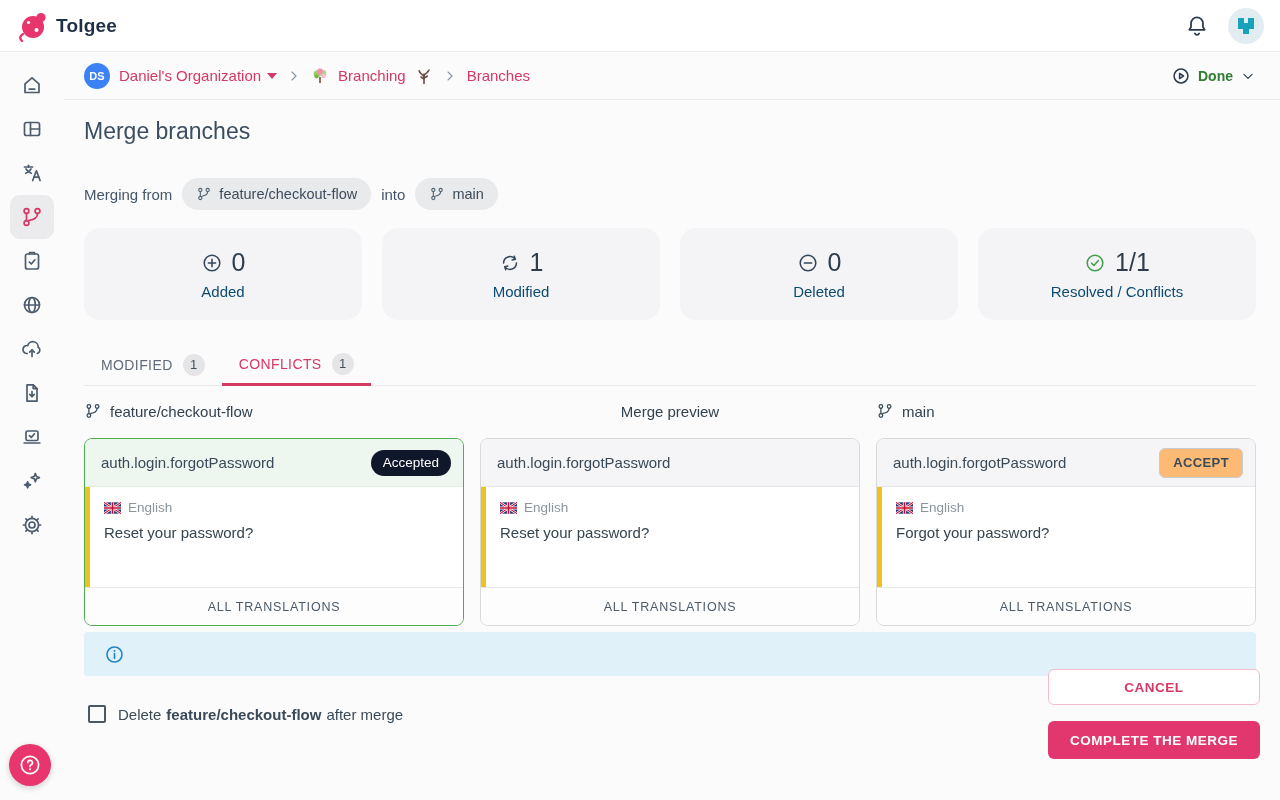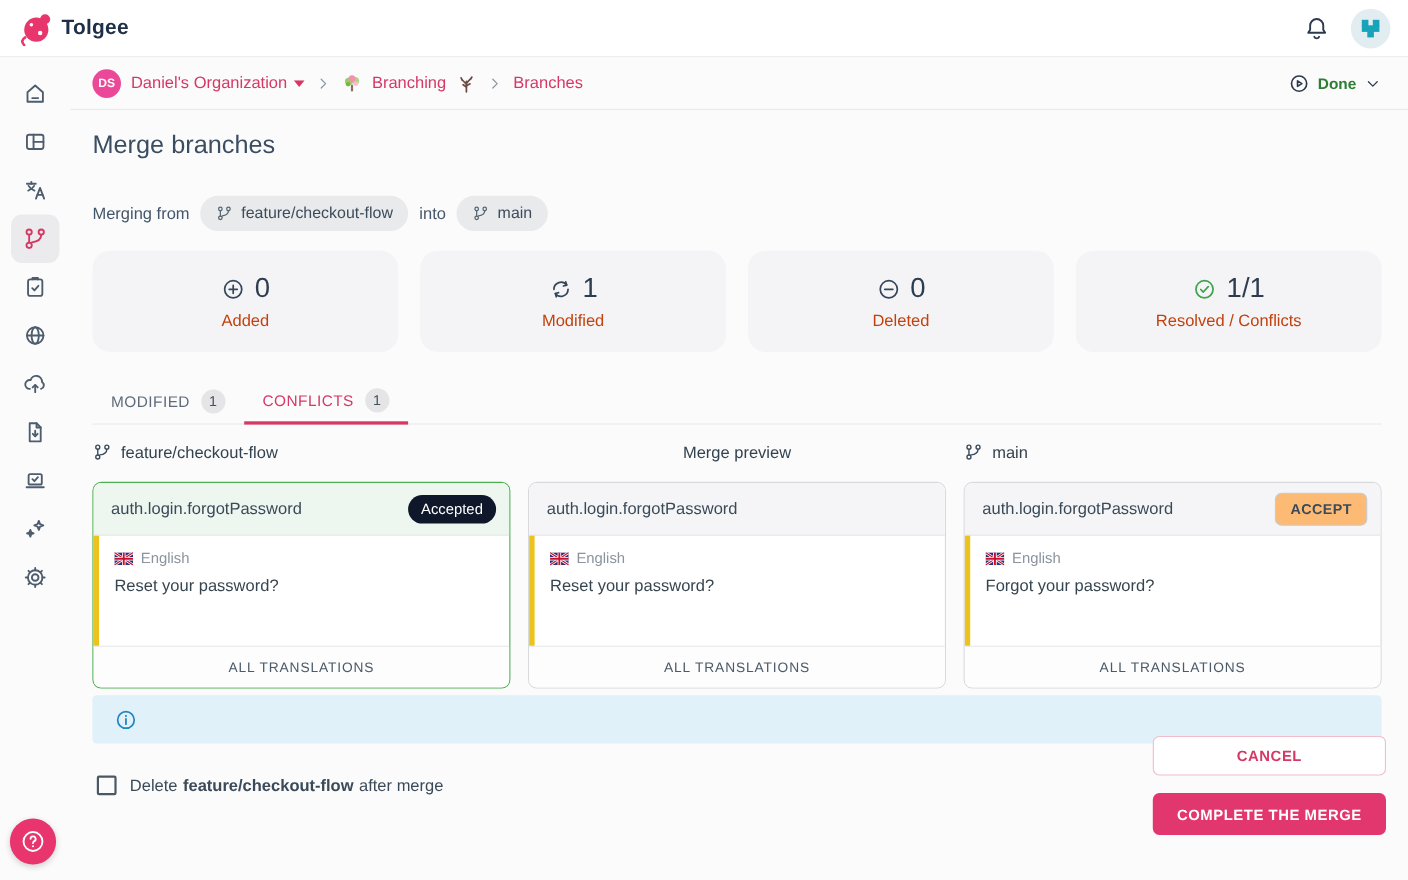--- a/index.html
+++ b/index.html
@@ -16,34 +16,34 @@
   
   .sidebar { position:absolute; top:52px; left:0; width:64px; bottom:0; display:flex; flex-direction:column; align-items:center; padding-top:11px; }
   .side-item { width:44px; height:44px; border-radius:10px; display:flex; align-items:center; justify-content:center; cursor:pointer; }
   .side-item.active { background:#ebebee; }
   .icn { fill:none; stroke:#4d5d6d; stroke-width:1.7; stroke-linecap:round; stroke-linejoin:round; }
   .icn-pink { stroke:#d63864; }
 
   
   .crumbbar { position:absolute; top:52px; left:64px; right:0; height:48px; border-bottom:1px solid #e8e9eb; display:flex; align-items:center; justify-content:space-between; padding:0 24px 0 20px; }
   .crumbs { display:flex; align-items:center; gap:9px; }
-  .ds-avatar { width:26px; height:26px; border-radius:50%; background:#ec4899; color:#fff; font-size:11px; font-weight:700; display:flex; align-items:center; justify-content:center; }
+  .ds-avatar { width:26px; height:26px; border-radius:50%; background:#3b82f6; color:#fff; font-size:11px; font-weight:700; display:flex; align-items:center; justify-content:center; }
   .crumb-link { color:#d63864; font-size:15px; font-weight:500; cursor:pointer; display:flex; align-items:center; gap:6px; }
   .state-btn { display:flex; align-items:center; gap:7px; cursor:pointer; }
   .state-label { color:#2e7d32; font-size:14px; font-weight:700; }
 
   
   .page-title { position:absolute; top:118px; left:84px; font-size:23px; font-weight:400; color:#3b4d60; }
   .merge-from { position:absolute; top:178px; left:84px; height:32px; display:flex; align-items:center; gap:10px; font-size:15px; color:#44566a; }
   .chip { height:32px; border-radius:16px; background:#e9eaec; display:flex; align-items:center; gap:7px; padding:0 14px; font-size:14.5px; color:#3c4c5c; }
 
   .stats { position:absolute; top:228px; left:84px; width:1172px; display:flex; gap:20px; }
   .stat-card { width:278px; height:92px; background:#f4f4f6; border-radius:16px; display:flex; flex-direction:column; align-items:center; justify-content:center; gap:6px; }
   .stat-top { display:flex; align-items:center; gap:9px; font-size:25px; color:#2e3d4e; }
-  .stat-label { font-size:15px; color:#c2410c; }
+  .stat-label { font-size:15px; color:#0c4a6e; }
 
   .tabs { position:absolute; top:344px; left:84px; right:24px; height:42px; display:flex; border-bottom:1px solid #e9e9eb; }
   .tab { display:flex; align-items:center; gap:10px; padding:0 17px; font-size:14px; font-weight:500; letter-spacing:.4px; color:#5f6b7a; cursor:pointer; }
   .tab.active { color:#d63864; border-bottom:3px solid #d63864; margin-bottom:-1px; }
   .tab-badge { width:22px; height:22px; border-radius:50%; background:#e5e5e8; color:#43525f; font-size:13px; font-weight:400; letter-spacing:0; display:flex; align-items:center; justify-content:center; }
 
   .cols-head { position:absolute; top:402px; left:84px; width:1172px; display:flex; gap:16px; }
   .col-head { width:380px; display:flex; align-items:center; gap:8px; font-size:15px; font-weight:500; color:#32424f; }
   .col-head.center { justify-content:center; font-weight:400; }
 

